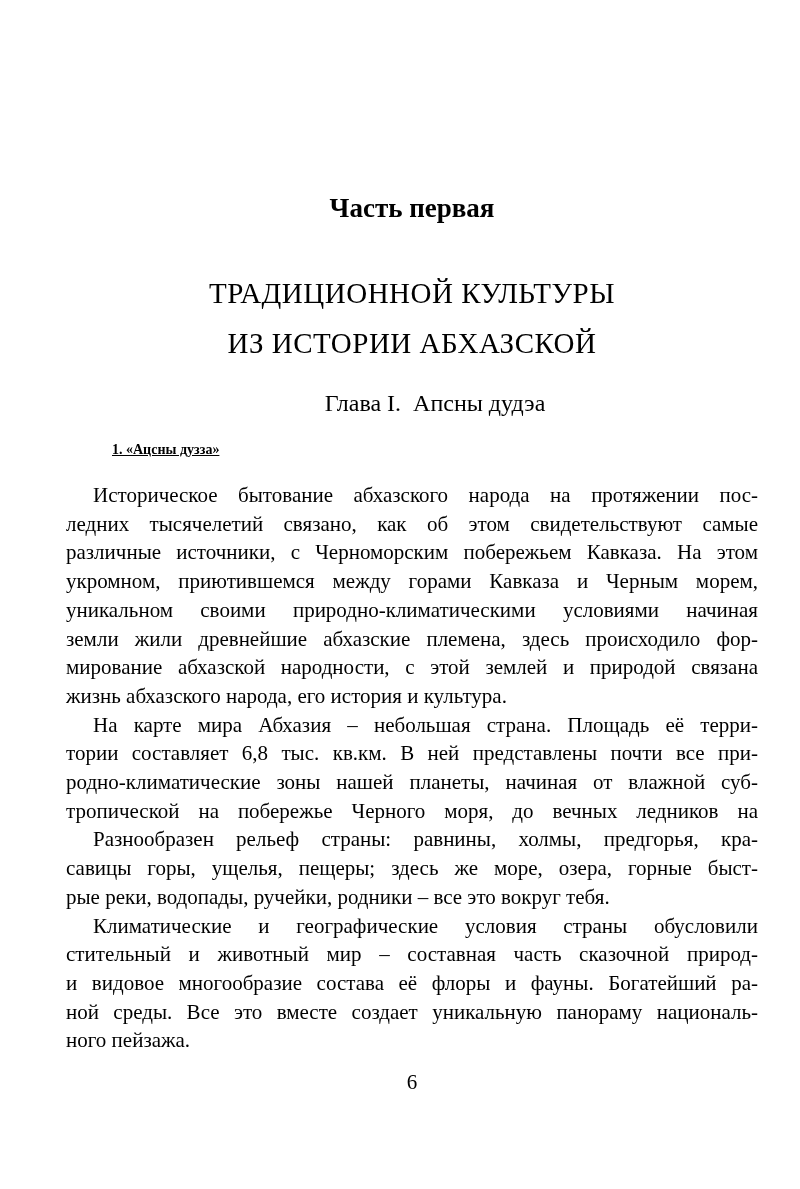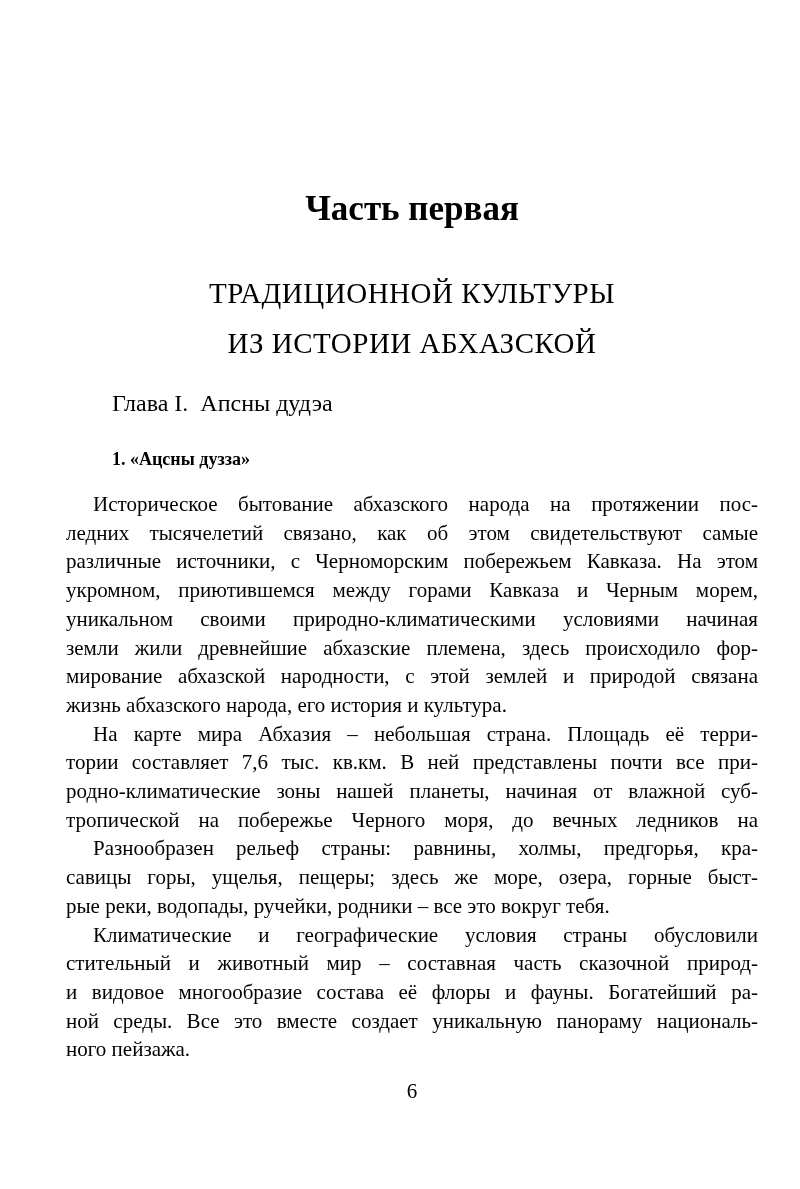--- a/index.html
+++ b/index.html
@@ -15,46 +15,48 @@
     width: 800px; height: 1189px;
     background: #ffffff;
   }
   .content {
     padding-left: 66px;
     padding-right: 42px;
   }
   .part-title {
     margin-top: 193px;
     text-align: center;
-    font-size: 35px;
+    font-size: 27px;
     font-weight: bold;
     line-height: 31px;
   }
   .main-title {
     margin-top: 44px;
     text-align: center;
     font-size: 29px;
     font-weight: normal;
     line-height: 50px;
     letter-spacing: 0.5px;
   }
   .chapter-heading {
     margin-top: 20px;
     padding-left: 46px;
     font-size: 24px;
     font-weight: normal;
     line-height: 30px;
     white-space: pre;
+    text-align: center;
   }
   .section-heading {
-    margin-top: 27px;
+    margin-top: 18px;
     padding-left: 46px;
-    font-size: 18px;
+    font-size: 14px;
     font-weight: bold;
     line-height: 28px;
+    text-decoration: underline;
   }
   .body-text {
     margin-top: 17px;
     font-size: 21px;
     line-height: 28.7px;
   }
   .body-text .line {
     text-align: justify;
     text-align-last: justify;
   }
@@ -91,21 +93,21 @@
     <div class="body-text">
         <div class="line first">Историческое бытование абхазского народа на протяжении пос-</div>
         <div class="line">ледних тысячелетий связано, как об этом свидетельствуют самые</div>
         <div class="line">различные источники, с Черноморским побережьем Кавказа. На этом</div>
         <div class="line">укромном, приютившемся между горами Кавказа и Черным морем,</div>
         <div class="line">уникальном своими природно-климатическими условиями начиная</div>
         <div class="line">земли жили древнейшие абхазские племена, здесь происходило фор-</div>
         <div class="line">мирование абхазской народности, с этой землей и природой связана</div>
         <div class="line last">жизнь абхазского народа, его история и культура.</div>
         <div class="line first">На карте мира Абхазия – небольшая страна. Площадь её терри-</div>
-        <div class="line">тории составляет 7,6 тыс. кв.км. В ней представлены почти все при-</div>
+        <div class="line">тории составляет 6,8 тыс. кв.км. В ней представлены почти все при-</div>
         <div class="line">родно-климатические зоны нашей планеты, начиная от влажной суб-</div>
         <div class="line">тропической на побережье Черного моря, до вечных ледников на</div>
         <div class="line first">Разнообразен рельеф страны: равнины, холмы, предгорья, кра-</div>
         <div class="line">савицы горы, ущелья, пещеры; здесь же море, озера, горные быст-</div>
         <div class="line last">рые реки, водопады, ручейки, родники – все это вокруг тебя.</div>
         <div class="line first">Климатические и географические условия страны обусловили</div>
         <div class="line">стительный и животный мир – составная часть сказочной природ-</div>
         <div class="line">и видовое многообразие состава её флоры и фауны. Богатейший ра-</div>
         <div class="line">ной среды. Все это вместе создает уникальную панораму националь-</div>
         <div class="line last">ного пейзажа.</div>

